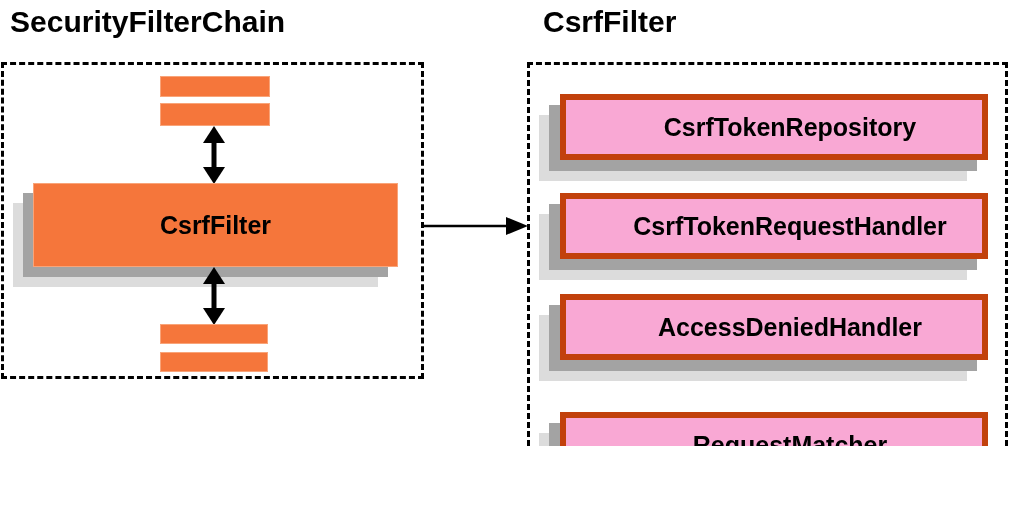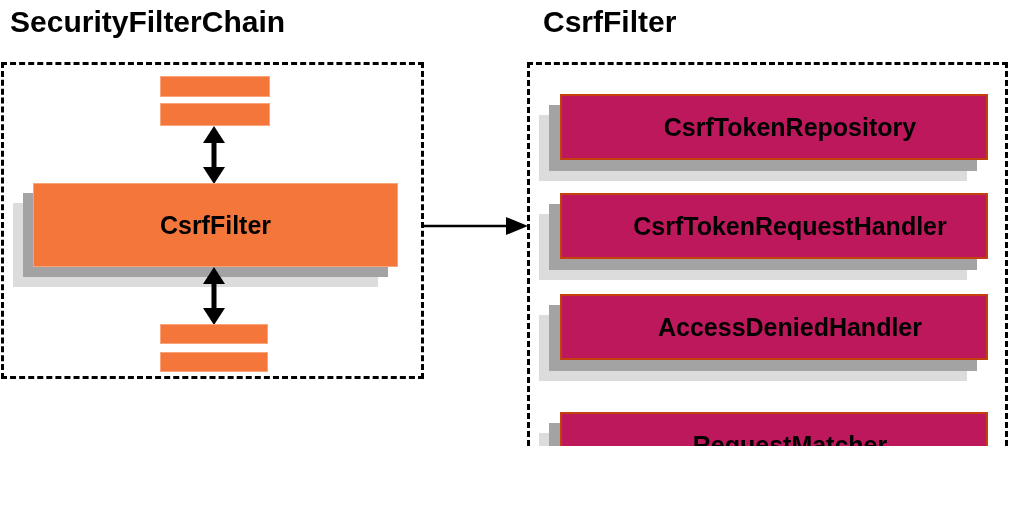--- a/index.html
+++ b/index.html
@@ -49,22 +49,22 @@
     border:1px solid #F9A479;
     box-shadow:-10px 10px 0 0 #A3A3A3, -20px 20px 0 0 #DCDCDC;
     display:flex; align-items:center; justify-content:center;
     font-size:25px; font-weight:bold; color:#000000;
   }
 
   .component-box {
     position:absolute;
     left:560px;
     width:428px; height:66px;
-    background:#be185d;
-    border:2px solid #c2410c;
+    background:#f9a8d4;
+    border:6px solid #c2410c;
     box-shadow:-11px 11px 0 0 #A3A3A3, -21px 21px 0 0 #DCDCDC;
     display:flex; align-items:center; justify-content:center;
     font-size:25px; font-weight:bold; color:#000000;padding-left:32px;
   }
   #component-box-0 { top:94px; }
   #component-box-1 { top:193px; }
   #component-box-2 { top:294px; }
   #component-box-3 { top:412px; }
 
   .arrow-svg { position:absolute; }

